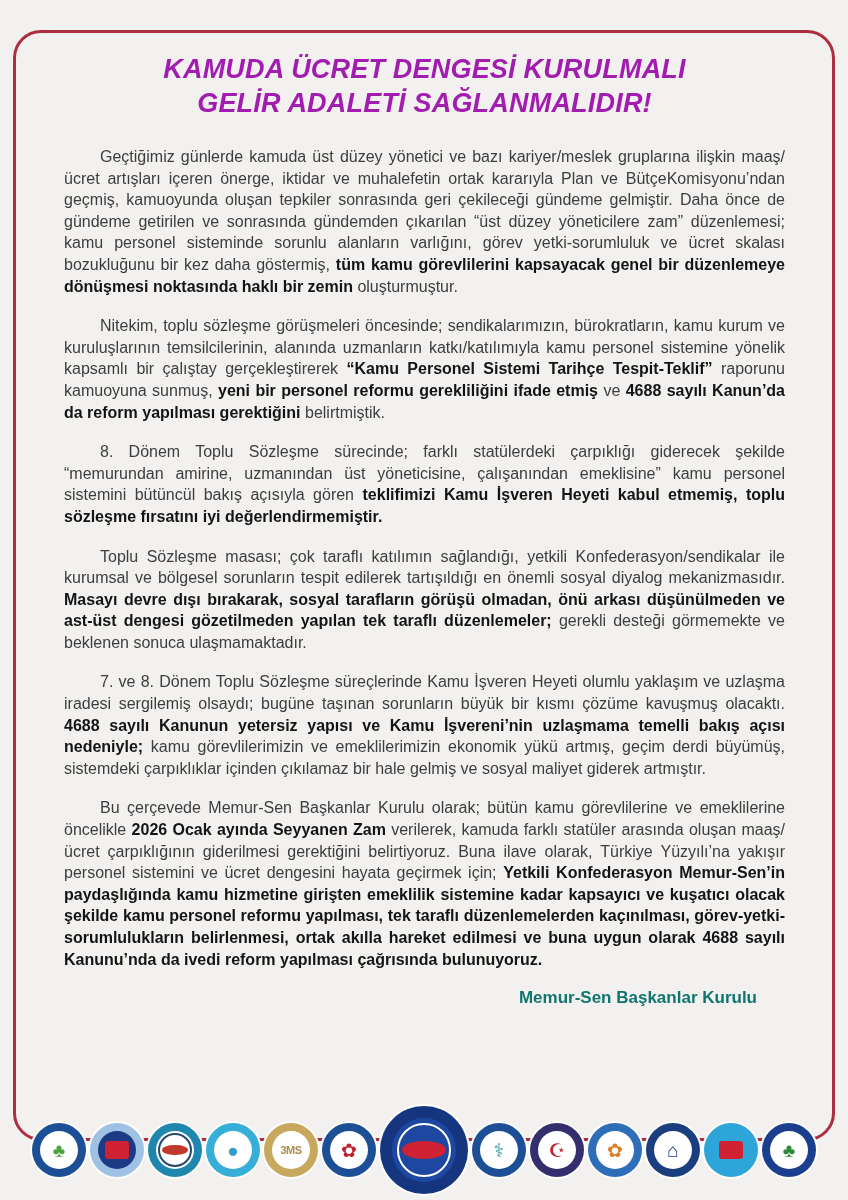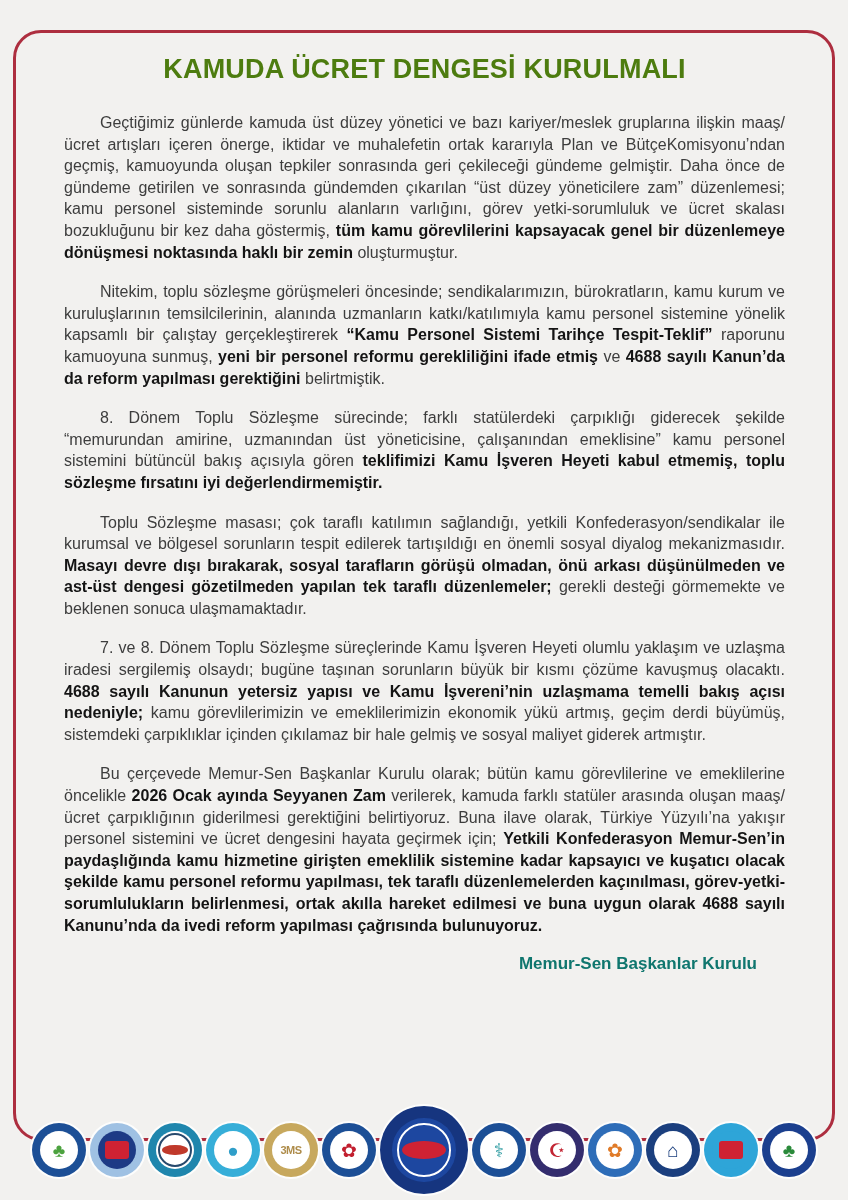--- a/index.html
+++ b/index.html
@@ -60,22 +60,23 @@
     display:flex;align-items:center;justify-content:center;
   }
   .band{width:88%;height:36%;border-radius:50%;}
 </style>
 </head>
 <body style="background: rgb(242, 241, 239);">
 
 <div class="frame" style="border-color: rgb(173, 46, 63);"></div>
 
 <div class="content">
-  <h1 class="title" style="color: #4d7c0f;">
+  <h1 class="title" style="color: #a21caf; font-style: italic;">
     <span>KAMUDA ÜCRET DENGESİ KURULMALI</span><br>
+    <span>GELİR ADALETİ SAĞLANMALIDIR!</span>
   </h1>
 
   <div class="body-text">
       <p class="para" style="color: rgb(61, 61, 61);"><span>Geçtiğimiz günlerde kamuda üst düzey yönetici ve bazı kariyer/meslek gruplarına ilişkin maaş/ücret artışları içeren önerge, iktidar ve muhalefetin ortak kararıyla Plan ve BütçeKomisyonu’ndan geçmiş, kamuoyunda oluşan tepkiler sonrasında geri çekileceği gündeme gelmiştir. Daha önce de gündeme getirilen ve sonrasında gündemden çıkarılan “üst düzey yöneticilere zam” düzenlemesi; kamu personel sisteminde sorunlu alanların varlığını, görev yetki-sorumluluk ve ücret skalası bozukluğunu bir kez daha göstermiş, </span><span class="b" style="color: rgb(20, 20, 20);">tüm kamu görevlilerini kapsayacak genel bir düzenlemeye dönüşmesi noktasında haklı bir zemin</span><span> oluşturmuştur.</span></p>
       <p class="para" style="color: rgb(61, 61, 61);"><span>Nitekim, toplu sözleşme görüşmeleri öncesinde; sendikalarımızın, bürokratların, kamu kurum ve kuruluşlarının temsilcilerinin, alanında uzmanların katkı/katılımıyla kamu personel sistemine yönelik kapsamlı bir çalıştay gerçekleştirerek </span><span class="b" style="color: rgb(20, 20, 20);">“Kamu Personel Sistemi Tarihçe Tespit-Teklif”</span><span> raporunu kamuoyuna sunmuş, </span><span class="b" style="color: rgb(20, 20, 20);">yeni bir personel reformu gerekliliğini ifade etmiş</span><span> ve </span><span class="b" style="color: rgb(20, 20, 20);">4688 sayılı Kanun’da da reform yapılması gerektiğini</span><span> belirtmiştik.</span></p>
       <p class="para" style="color: rgb(61, 61, 61);"><span>8. Dönem Toplu Sözleşme sürecinde; farklı statülerdeki çarpıklığı giderecek şekilde “memurundan amirine, uzmanından üst yöneticisine, çalışanından emeklisine” kamu personel sistemini bütüncül bakış açısıyla gören </span><span class="b" style="color: rgb(20, 20, 20);">teklifimizi Kamu İşveren Heyeti kabul etmemiş, toplu sözleşme fırsatını iyi değerlendirmemiştir.</span></p>
       <p class="para" style="color: rgb(61, 61, 61);"><span>Toplu Sözleşme masası; çok taraflı katılımın sağlandığı, yetkili Konfederasyon/sendikalar ile kurumsal ve bölgesel sorunların tespit edilerek tartışıldığı en önemli sosyal diyalog mekanizmasıdır. </span><span class="b" style="color: rgb(20, 20, 20);">Masayı devre dışı bırakarak, sosyal tarafların görüşü olmadan, önü arkası düşünülmeden ve ast-üst dengesi gözetilmeden yapılan tek taraflı düzenlemeler;</span><span> gerekli desteği görmemekte ve beklenen sonuca ulaşmamaktadır.</span></p>
       <p class="para" style="color: rgb(61, 61, 61);"><span>7. ve 8. Dönem Toplu Sözleşme süreçlerinde Kamu İşveren Heyeti olumlu yaklaşım ve uzlaşma iradesi sergilemiş olsaydı; bugüne taşınan sorunların büyük bir kısmı çözüme kavuşmuş olacaktı. </span><span class="b" style="color: rgb(20, 20, 20);">4688 sayılı Kanunun yetersiz yapısı ve Kamu İşvereni’nin uzlaşmama temelli bakış açısı nedeniyle;</span><span> kamu görevlilerimizin ve emeklilerimizin ekonomik yükü artmış, geçim derdi büyümüş, sistemdeki çarpıklıklar içinden çıkılamaz bir hale gelmiş ve sosyal maliyet giderek artmıştır.</span></p>
       <p class="para" style="color: rgb(61, 61, 61);"><span>Bu çerçevede Memur-Sen Başkanlar Kurulu olarak; bütün kamu görevlilerine ve emeklilerine öncelikle </span><span class="b" style="color: rgb(20, 20, 20);">2026 Ocak ayında Seyyanen Zam</span><span> verilerek, kamuda farklı statüler arasında oluşan maaş/ücret çarpıklığının giderilmesi gerektiğini belirtiyoruz. Buna ilave olarak, Türkiye Yüzyılı’na yakışır personel sistemini ve ücret dengesini hayata geçirmek için; </span><span class="b" style="color: rgb(20, 20, 20);">Yetkili Konfederasyon Memur-Sen’in paydaşlığında kamu hizmetine girişten emeklilik sistemine kadar kapsayıcı ve kuşatıcı olacak şekilde kamu personel reformu yapılması, tek taraflı düzenlemelerden kaçınılması, görev-yetki-sorumlulukların belirlenmesi, ortak akılla hareket edilmesi ve buna uygun olarak 4688 sayılı Kanunu’nda da ivedi reform yapılması çağrısında bulunuyoruz.</span></p>
     </div>

